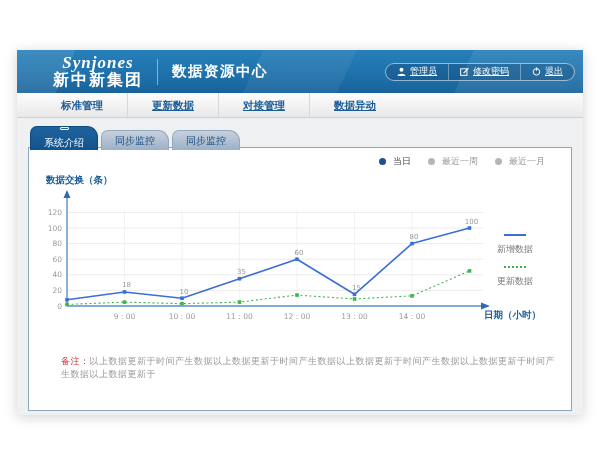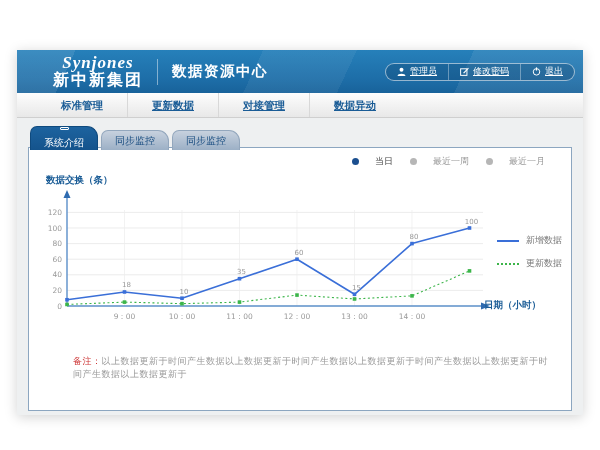--- a/index.html
+++ b/index.html
@@ -40,37 +40,37 @@
                 color:#fff; font-weight:normal; border:1px solid #0f4a7e; border-bottom:none;flex-direction:column; }
   .tab.inactive { height:20px; background:linear-gradient(180deg,#c7d1de,#9cb0c6);
                   color:#1c4f82; border:1px solid #93a7bd; border-bottom:none; }
   .doc-icon { width:9px; height:10px; border:1px solid #fff; border-radius:1px;
               background:repeating-linear-gradient(180deg, transparent 0 2px, rgba(255,255,255,.9) 2px 3px); }
 
   .panel { position:absolute; left:11px; right:11px; top:29px; bottom:4px;
            background:#fff; border:1px solid #8ca6c0; }
 
   .range-group { position:absolute; top:7px; right:26px; display:flex; gap:17px; align-items:center; }
-  .range-opt { display:flex; align-items:center; gap:16px; font-size:9px; cursor:pointer; }
+  .range-opt { display:flex; align-items:center; gap:7px; font-size:9px; cursor:pointer; }
   .radio-dot { width:7px; height:7px; border-radius:50%; }
   .range-opt.selected .radio-dot { background:#1b4f8f; }
   .range-opt.selected { color:#444; }
   .range-opt.unselected .radio-dot { background:#b6b6b6; }
   .range-opt.unselected { color:#999; }
 
   .y-axis-label { position:absolute; left:17px; top:26px; font-size:9.5px; font-weight:bold; color:#1a5c96; }
-  .x-axis-label { position:absolute; left:455px; top:151px; font-size:9.5px; font-weight:bold; color:#1a5c96; white-space:nowrap; }
+  .x-axis-label { position:absolute; left:455px; top:161px; font-size:9.5px; font-weight:bold; color:#1a5c96; white-space:nowrap; }
   .chart-wrap { position:absolute; left:10px; top:40px; width:460px; height:150px; }
 
   .series-legend { position:absolute; left:468px; top:86px; }
-  .legend-row { display:flex; align-items:center; gap:7px; margin-bottom:10px; font-size:9px; color:#777; white-space:nowrap; }
+  .legend-row { display:flex; align-items:center; gap:7px; margin-bottom:10px; font-size:9px; color:#777; white-space:nowrap;flex-direction:column; }
   .legend-line-solid  { width:22px; height:0; border-top:2px solid #3a6fd8; }
   .legend-line-dotted { width:22px; height:0; border-top:2px dotted #3cb54a; }
 
-  .note { position:absolute; left:44px; top:207px; right:14px; font-size:9px; color:#9a9a9a; letter-spacing:.5px; }
+  .note { position:absolute; left:32px; top:207px; right:14px; font-size:9px; color:#9a9a9a; letter-spacing:.5px; }
   .note-prefix { color:#cc3333; }
 
   svg text { font-family:"DejaVu Sans","Liberation Sans",sans-serif; }
 </style>
 </head>
 <body>
 
 <div class="window">
 
   <div class="header">

